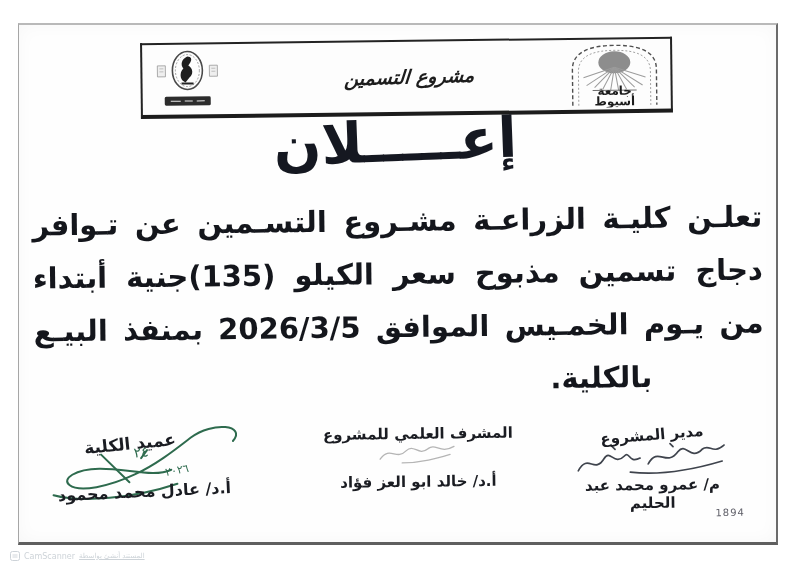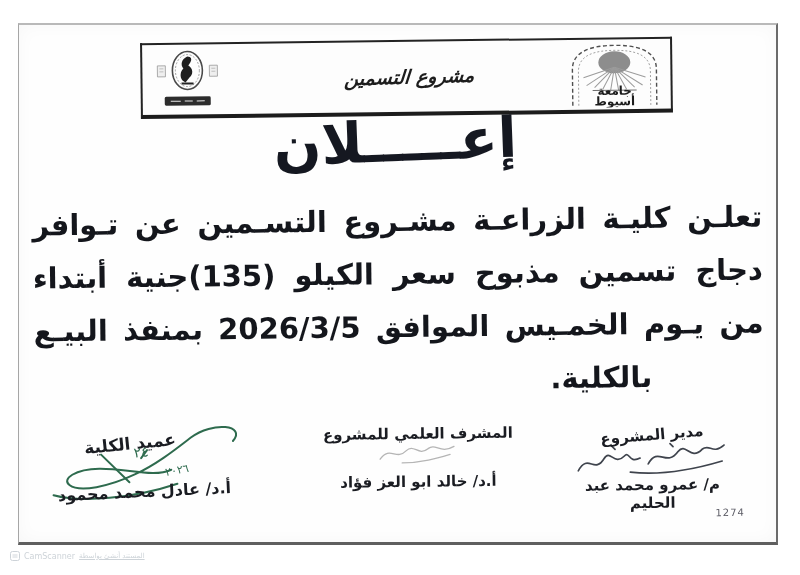--- a/index.html
+++ b/index.html
@@ -182,21 +182,21 @@
           <path d="M16 74 C44 82 96 78 140 64"></path>
           <path d="M64 34 L92 62"></path>
           <path d="M104 38 l6 -8"></path>
         </g>
         <text x="112" y="36" font-size="14" fill="#2e6b4e" transform="rotate(-6 112 36)">٢٤</text>
         <text x="152" y="52" font-size="11" fill="#2e6b4e" transform="rotate(-10 152 52)">٢٠٢٦</text>
       </svg>
       <div class="sig-name">أ.د/ عادل محمد محمود</div>
     </div>
 
-    <div class="page-number">1274</div>
+    <div class="page-number">1894</div>
 
   </div>
 </div>
 
 <div class="watermark">
   <svg width="10" height="10" viewBox="0 0 10 10">
     <rect x="0.5" y="0.5" width="9" height="9" rx="2" fill="none" stroke="#cdd3d8" stroke-width="1"></rect>
     <line x1="2.5" y1="4" x2="7.5" y2="4" stroke="#cdd3d8" stroke-width="0.9"></line>
     <line x1="2.5" y1="6" x2="7.5" y2="6" stroke="#cdd3d8" stroke-width="0.9"></line>
   </svg>

